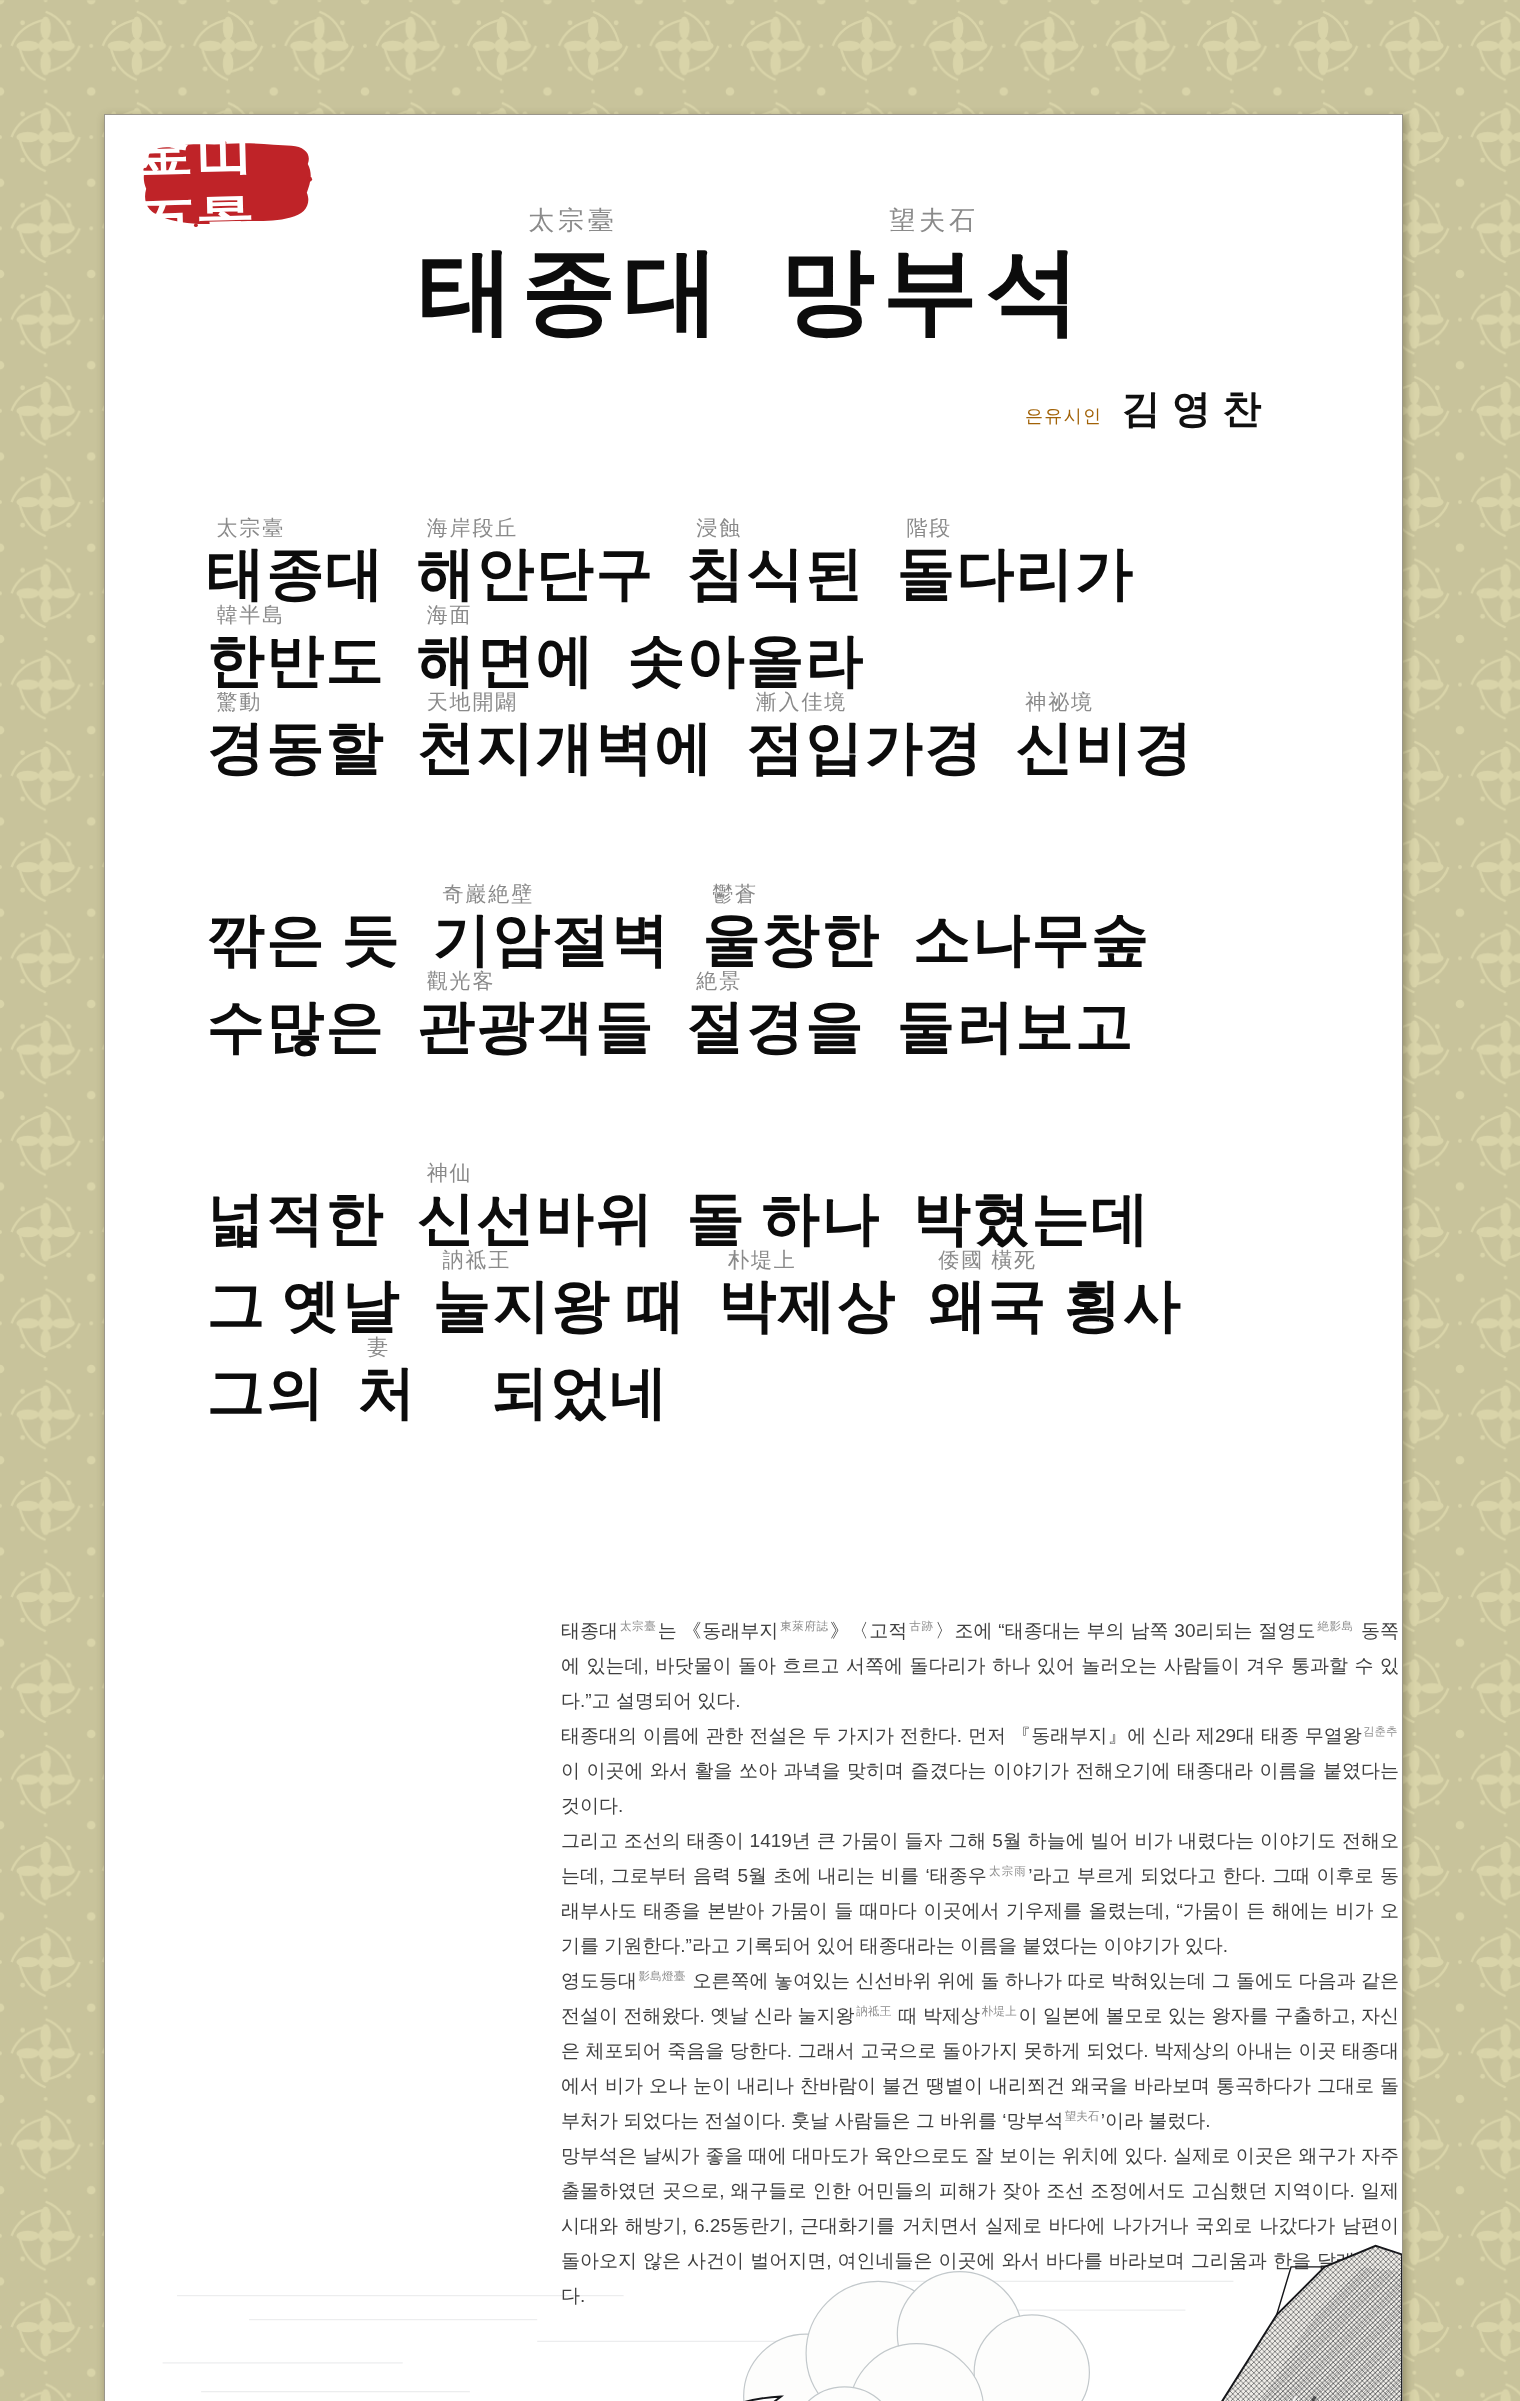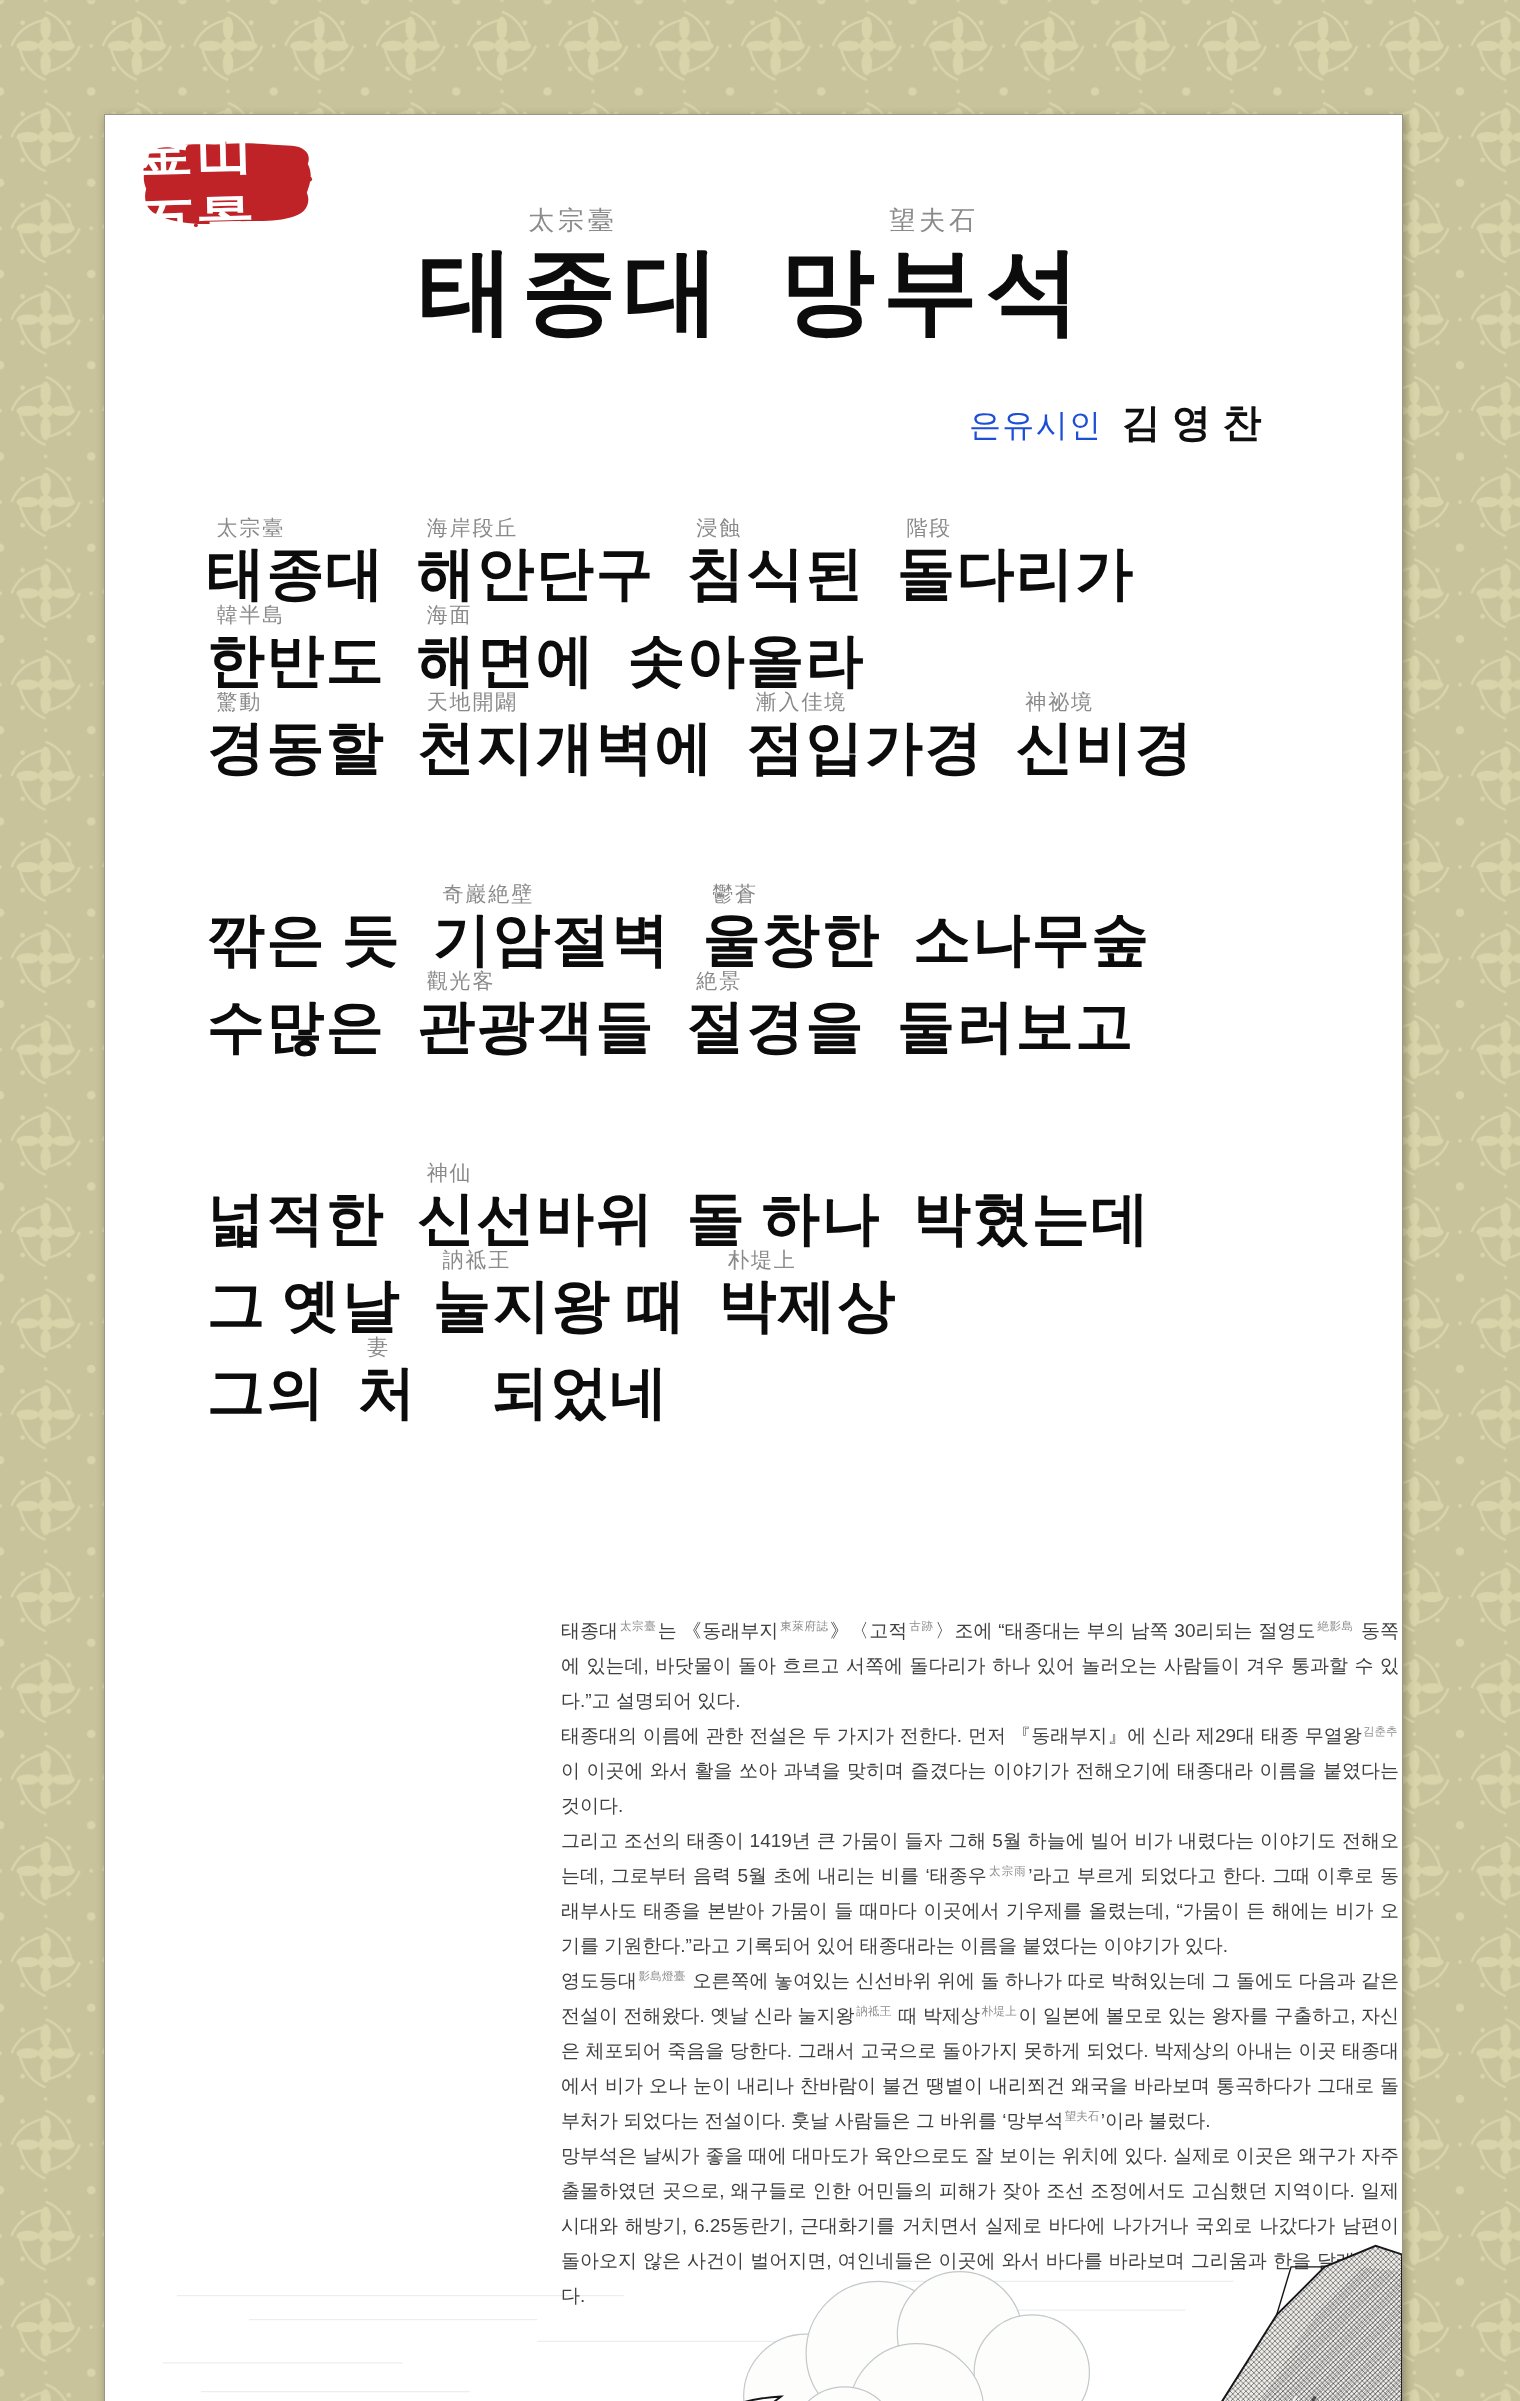--- a/index.html
+++ b/index.html
@@ -17,21 +17,21 @@
   
   .title-row{position:absolute;left:0;top:89px;width:100%;display:flex;justify-content:center;gap:53px;}
   .unit{display:flex;flex-direction:column;}
   .unit .r{color:#8a8a8a;font-size:21px;height:27px;line-height:25px;text-align:left;
            padding-left:.45em;letter-spacing:1.9px;white-space:pre;}
   .unit .t{font-size:58px;line-height:61px;font-weight:bold;color:#0c0c0c;letter-spacing:1.4px;white-space:pre;}
   .title-row .unit .r{font-size:26px;height:37px;line-height:34px;text-align:center;padding-left:0;letter-spacing:3.8px;}
   .title-row .unit .t{font-size:95px;line-height:101px;letter-spacing:7.7px;}
   
   .author{position:absolute;top:265px;right:129px;display:flex;align-items:baseline;gap:19px;}
-  .author-label{font-size:32px;color:#1d4ed8;letter-spacing:1.4px;margin-top:24px;}
+  .author-label{font-size:18px;color:#a16207;letter-spacing:1.4px;margin-top:24px;}
   .author-name{font-size:39px;font-weight:bold;color:#101010;letter-spacing:11.5px;}
   
   .poem{position:absolute;left:102px;top:402px;}
   .stanza{display:flex;flex-direction:column;margin-bottom:105px;}
   .stanza:last-child{margin-bottom:0;}
   .pline{display:flex;align-items:flex-end;height:87px;gap:32px;}
   
   .prose{position:absolute;left:456px;top:1498px;width:838px;font-size:19px;line-height:35px;
          color:#3f3f3f;text-align:justify;font-family:"Liberation Sans","DejaVu Sans",sans-serif;}
   .prose p{margin:0;}
@@ -224,20 +224,24 @@
             <div class="t">그 옛날</div>
           </div>
           <div class="unit">
             <div class="r">訥祗王</div>
             <div class="t">눌지왕 때</div>
           </div>
           <div class="unit">
             <div class="r">朴堤上</div>
             <div class="t">박제상</div>
           </div>
+          <div class="unit">
+            <div class="r">倭國 橫死</div>
+            <div class="t">왜국 횡사</div>
+          </div>
         </div>
         <div class="pline">
           <div class="unit">
             <div class="r"></div>
             <div class="t">그의</div>
           </div>
           <div class="unit">
             <div class="r">妻</div>
             <div class="t">처</div>
           </div>

